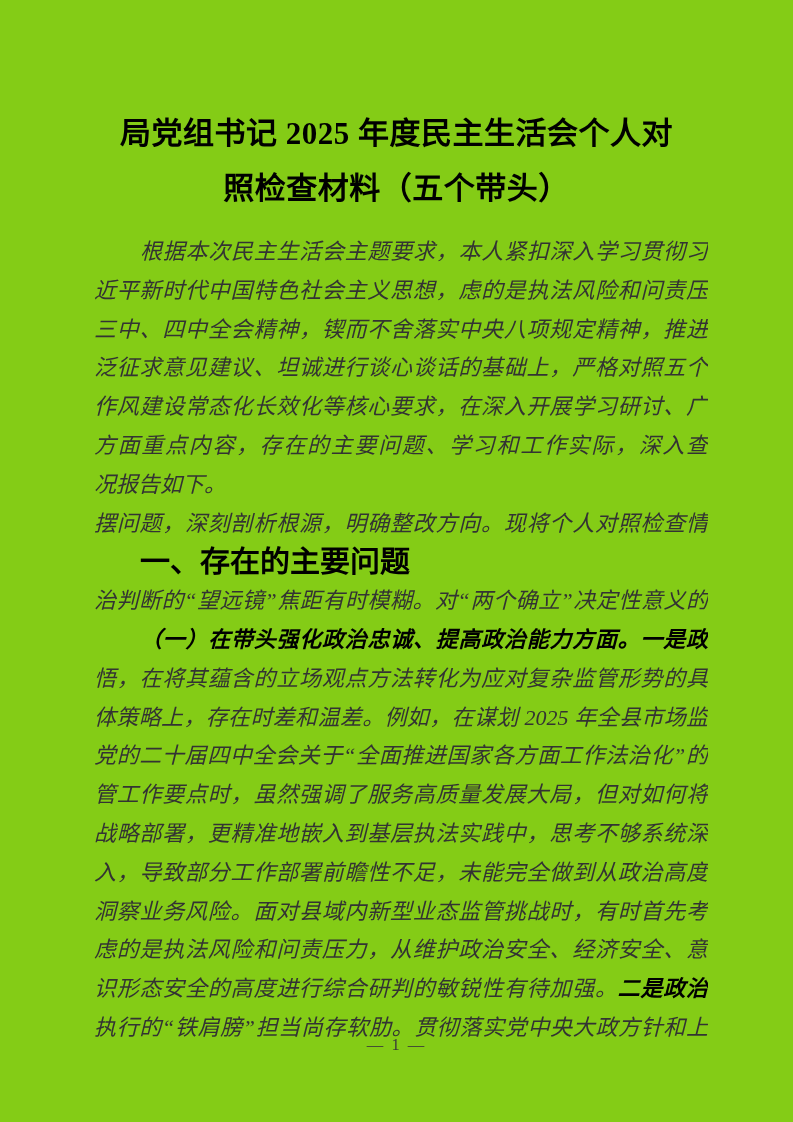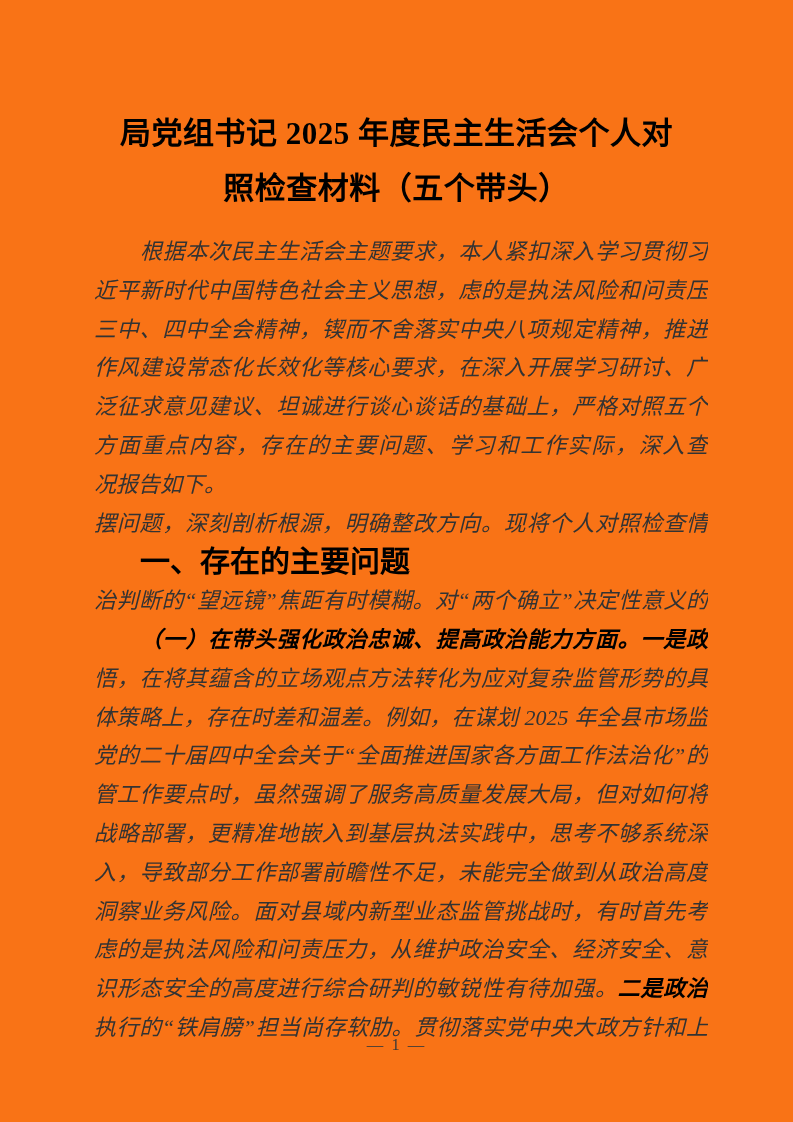--- a/index.html
+++ b/index.html
@@ -4,21 +4,21 @@
 <style>
   html, body {
     margin: 0;
     padding: 0;
     background: #ffffff;
   }
   .page {
     position: relative;
     width: 793px;
     height: 1122px;
-    background: #f97316;
+    background: #84cc16;
     overflow: hidden;
     font-family: "Liberation Serif", "DejaVu Serif", serif;
   }
   .title {
     position: absolute;
     top: 106px;
     left: 70px;
     width: 653px;
     text-align: center;
     font-family: "Liberation Serif", "DejaVu Serif", serif;
@@ -82,22 +82,22 @@
 <div class="page">
   <div class="title">
     <div>局党组书记 2025 年度民主生活会个人对</div>
     <div>照检查材料（五个带头）</div>
   </div>
 
   <div class="doc-body" id="doc-body">
       <div class="line body indent fill"><span class="seg">根据本次民主生活会主题要求，本人紧扣深入学习贯彻习</span></div>
       <div class="line body fill"><span class="seg">近平新时代中国特色社会主义思想，虑的是执法风险和问责压力</span></div>
       <div class="line body fill"><span class="seg">三中、四中全会精神，锲而不舍落实中央八项规定精神，推进</span></div>
+      <div class="line body fill"><span class="seg">泛征求意见建议、坦诚进行谈心谈话的基础上，严格对照五个</span></div>
       <div class="line body fill"><span class="seg">作风建设常态化长效化等核心要求，在深入开展学习研讨、广</span></div>
-      <div class="line body fill"><span class="seg">泛征求意见建议、坦诚进行谈心谈话的基础上，严格对照五个</span></div>
       <div class="line body fill"><span class="seg">方面重点内容，存在的主要问题、学习和工作实际，深入查</span></div>
       <div class="line body"><span class="seg">况报告如下。</span></div>
       <div class="line body fill"><span class="seg">摆问题，深刻剖析根源，明确整改方向。现将个人对照检查情</span></div>
       <div class="line heading indent"><span class="seg bold">一、存在的主要问题</span></div>
       <div class="line body fill"><span class="seg">治判断的“望远镜”焦距有时模糊。对“两个确立”决定性意义的领</span></div>
       <div class="line body indent fill"><span class="seg bold">（一）在带头强化政治忠诚、提高政治能力方面。一是政</span></div>
       <div class="line body fill"><span class="seg">悟，在将其蕴含的立场观点方法转化为应对复杂监管形势的具</span></div>
       <div class="line body fill"><span class="seg">体策略上，存在时差和温差。例如，在谋划 2025 年全县市场监</span></div>
       <div class="line body fill"><span class="seg">党的二十届四中全会关于“全面推进国家各方面工作法治化”的</span></div>
       <div class="line body fill"><span class="seg">管工作要点时，虽然强调了服务高质量发展大局，但对如何将</span></div>

